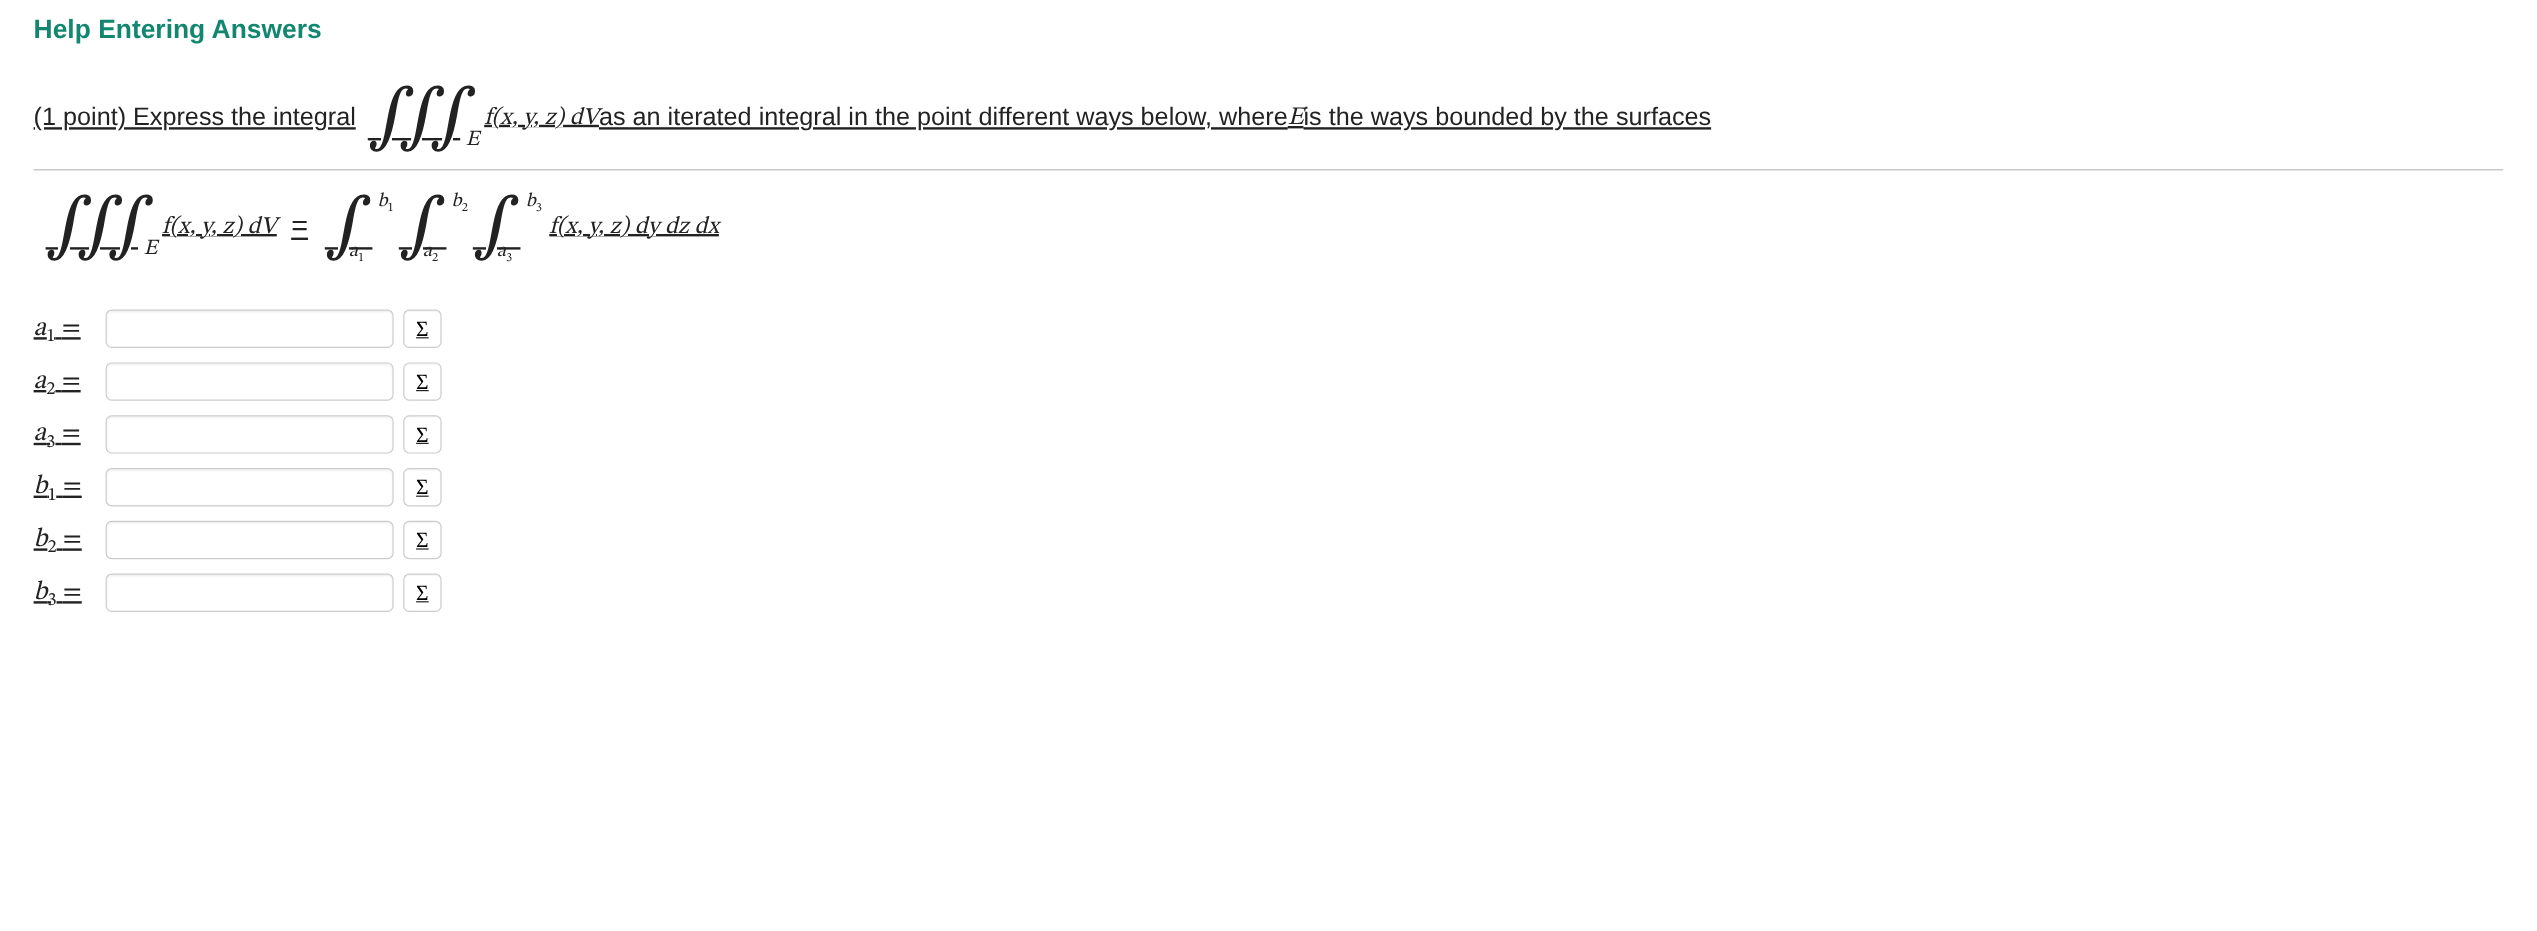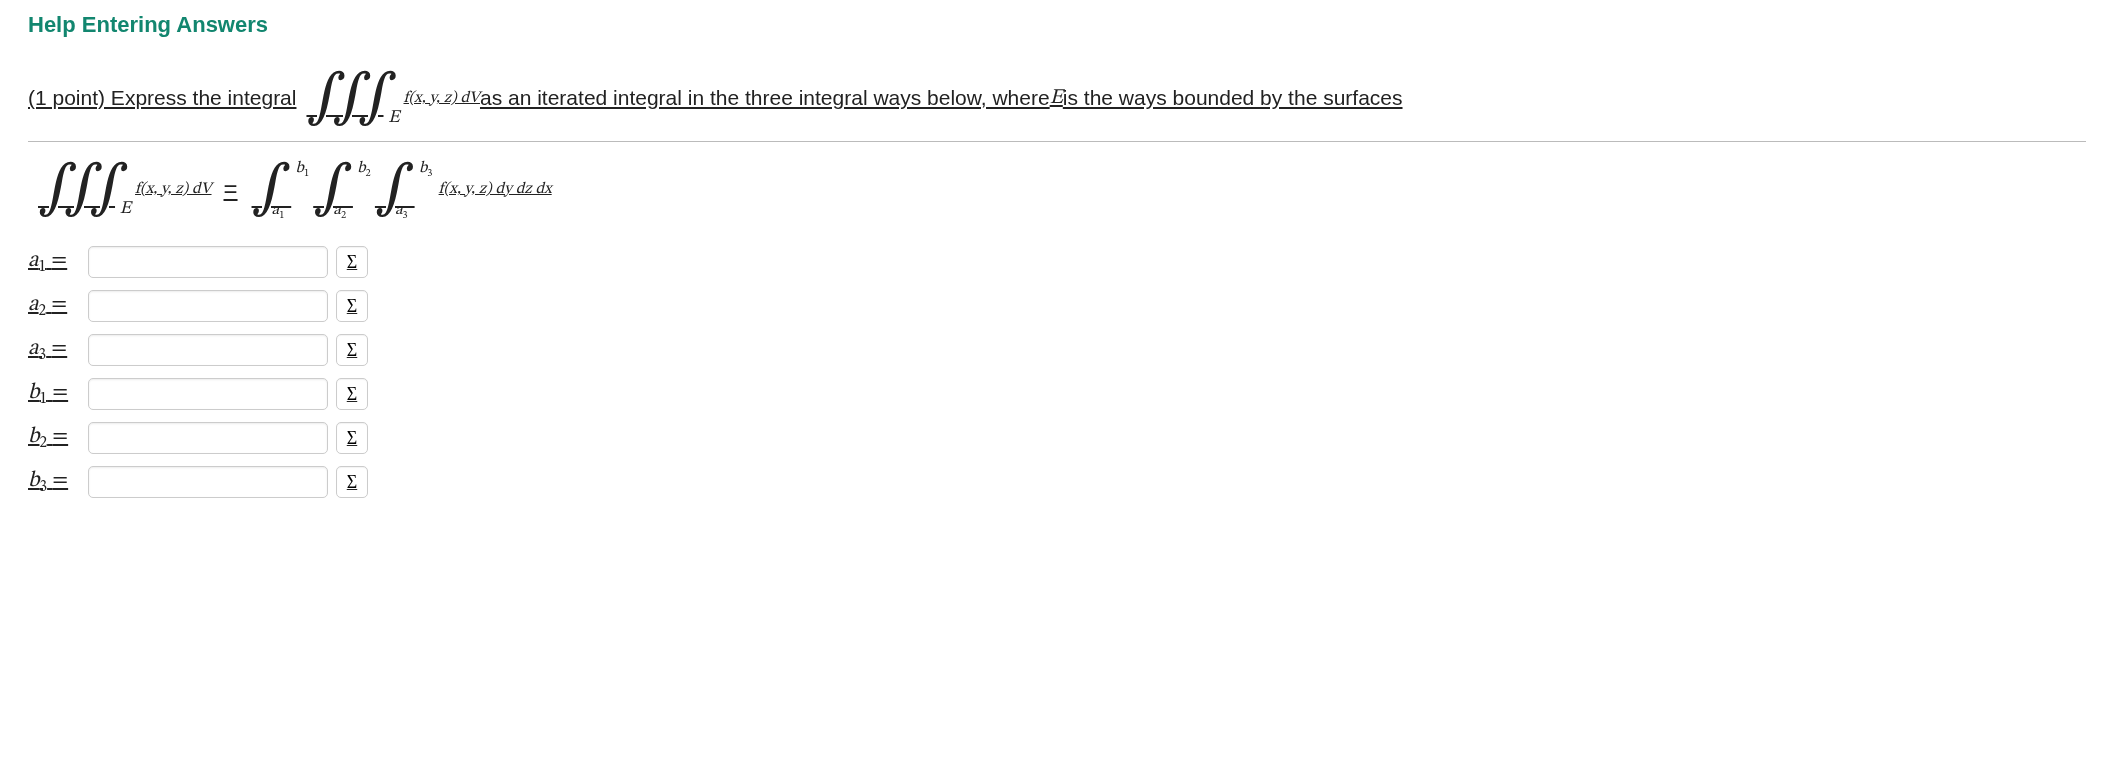--- a/index.html
+++ b/index.html
@@ -45,21 +45,21 @@
     letter-spacing: -14px;
     font-style: normal;
   }
   .region-sub {
     position: absolute;
     bottom: -2px;
     right: -16px;
     font-size: 18px;
   }
   .integrand {
-    font-size: 16px;
+    font-size: 20px;
     display: inline-block;
     vertical-align: middle;
     text-align: center;
   }
   .sup { font-size: 0.7em; vertical-align: super; }
   .sub { font-size: 0.7em; vertical-align: sub; font-style: normal;}
   .math-sub { font-size: 0.65em; vertical-align: sub; }
   hr.divider {
     border: none;
     border-top: 1px solid #bbb;
@@ -95,21 +95,21 @@
   }
   .where {
     margin-top: 30px;
     font-size: 22px;
   }
   .fields {
     margin-top: 28px;
   }
   .field-row {
     display: flex;
-    align-items: flex-start;
+    align-items: flex-end;
     height: 44px;
   }
   .field-label {
     width: 60px;
     font-size: 22px;
     text-align: left;
   }
   .field-input {
     width: 240px;
     height: 32px;
@@ -143,21 +143,21 @@
   <span class="help-link">Help Entering Answers</span>
 
   <div class="prompt-row">
     <span>(1 point) Express the integral </span>
     <span class="inline-int-wrap math">
       <span class="triple-int">∫∫∫</span>
       <span class="region-sub">E</span>
     </span>
     <span style="width:14px;"></span>
     <span class="math integrand">f(x, y, z) dV</span>
-    <span> as an iterated integral in the three integral ways below, where </span>
+    <span> as an iterated integral in the point different ways below, where </span>
     <span class="math">E</span>
     <span> is the ways bounded by the surfaces</span>
   </div>
 
 
   <hr class="divider">
 
   <div class="eq-row">
     <span class="inline-int-wrap math">
       <span class="triple-int">∫∫∫</span>

